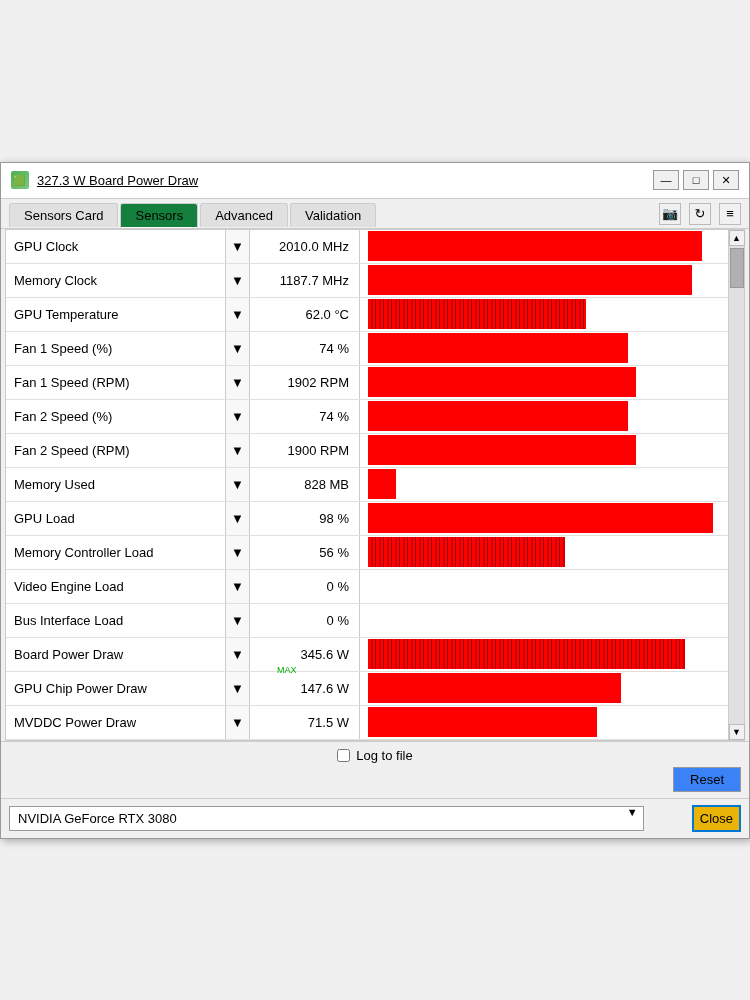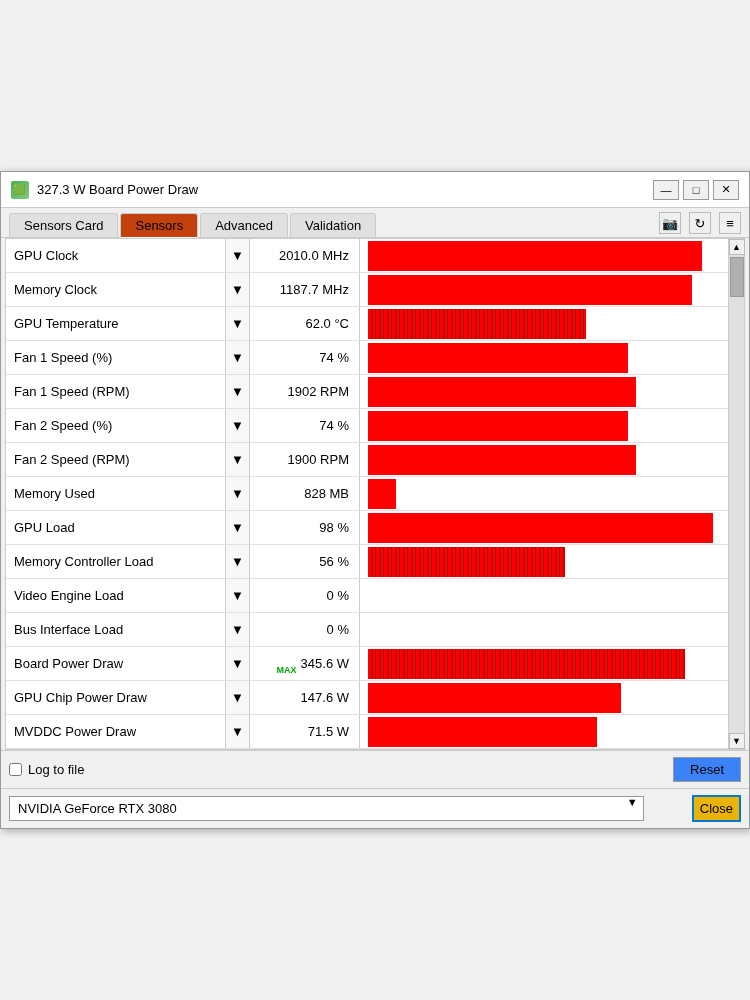--- a/index.html
+++ b/index.html
@@ -38,20 +38,21 @@
       background: linear-gradient(135deg, #4caf50, #81c784);
       border-radius: 2px;
       display: flex;
       align-items: center;
       justify-content: center;
       font-size: 10px;
     }
     .title-text {
       font-size: 13px;
       font-weight: normal;
+      text-decoration: underline;
     }
     .title-bar-controls {
       display: flex;
       gap: 4px;
     }
     .title-btn {
       width: 26px;
       height: 20px;
       border: 1px solid #999;
       background: #f0f0f0;
@@ -73,21 +74,21 @@
     .tab {
       padding: 4px 14px;
       border: 1px solid #ccc;
       border-bottom: none;
       background: #e0e0e0;
       cursor: pointer;
       font-size: 13px;
       border-radius: 3px 3px 0 0;
     }
     .tab.active {
-      background: #c2410c;
+      background: #15803d;
       border-bottom: 1px solid #ffffff;
       margin-bottom: -1px;
       z-index: 1;
     }
     .tab-actions {
       margin-left: auto;
       display: flex;
       gap: 8px;
       padding-bottom: 3px;
       align-items: center;
@@ -196,34 +197,35 @@
       background: transparent;
       position: relative;
       overflow: hidden;
     }
     .bar-fill {
       height: 100%;
       background: #ff0000;
     }
     .max-indicator {
       position: absolute;
-      top: 6px;
+      top: 16px;
       color: #00aa00;
       font-size: 9px;
-      font-weight: bold;
+      font-weight: normal;
       z-index: 2;
     }
 
     .bottom-bar {
       display: flex;
       align-items: center;
       padding: 6px 8px;
       background: #f0f0f0;
       border-top: 1px solid #ccc;
       gap: 4px;
+      flex-direction: column;
     }
     .checkbox-area {
       display: flex;
       align-items: center;
       gap: 6px;
     }
     .checkbox-area input { cursor: pointer; }
     .reset-btn {
       margin-left: auto;
       padding: 4px 16px;

